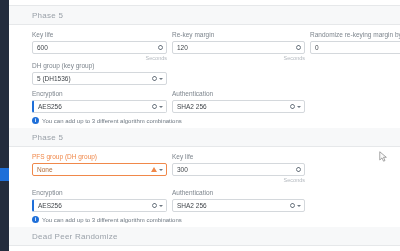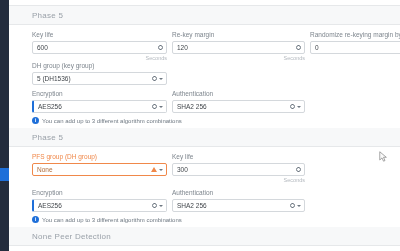--- a/index.html
+++ b/index.html
@@ -348,21 +348,21 @@
       </div>
 
       <div class="info-note">
         <span class="info-dot">i</span>
         <span class="info-text">You can add up to 3 different algorithm combinations</span>
       </div>
 
     </div>
 
     <div class="section-header">
-      <span class="section-header-title">None Peer Detection</span>
+      <span class="section-header-title">Dead Peer Randomize</span>
     </div>
 
     <div class="section-body">
 
       
 
       
 
     </div>
 

